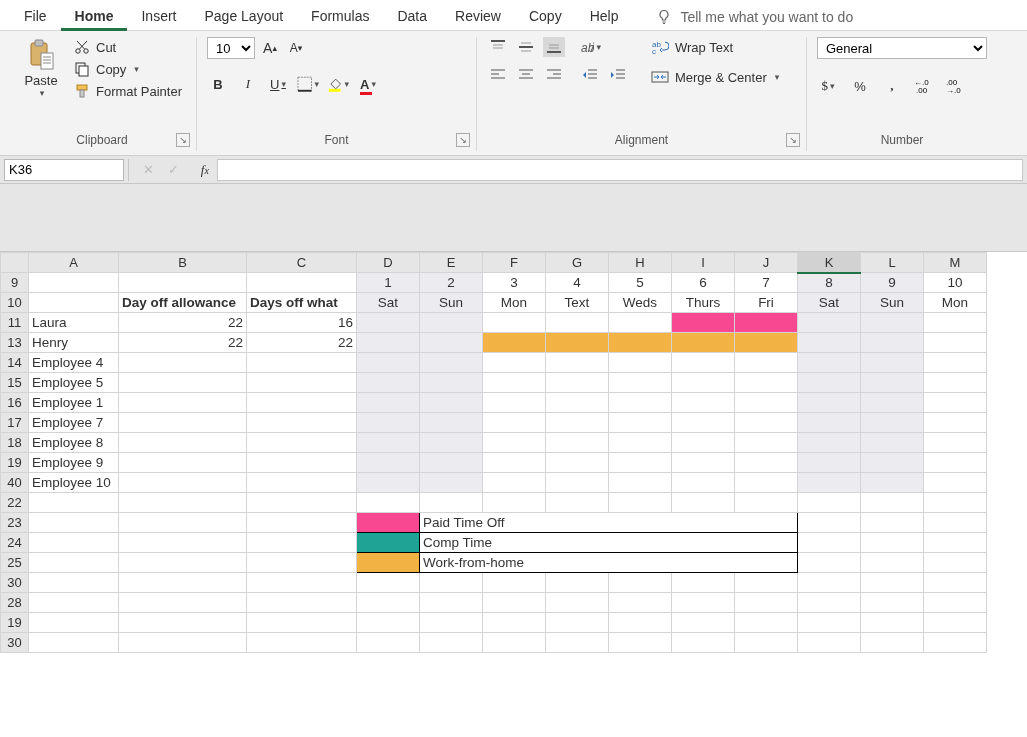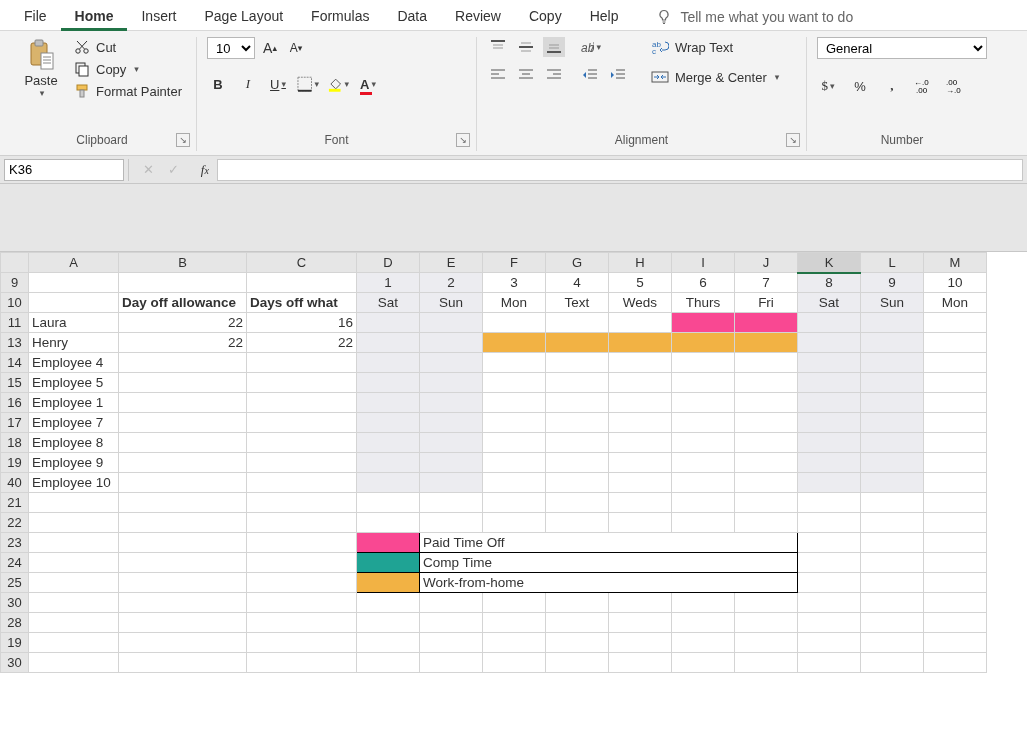--- a/index.html
+++ b/index.html
@@ -638,36 +638,20 @@
           <td></td>
           <td></td>
           <td></td>
           <td></td>
           <td></td>
           <td class="shade"></td>
           <td class="shade"></td>
           <td></td>
         </tr>
         <tr>
-          <th class="rowh">21</th>
-          <td></td>
-          <td></td>
-          <td></td>
-          <td></td>
-          <td></td>
-          <td></td>
-          <td></td>
-          <td></td>
-          <td></td>
-          <td></td>
-          <td></td>
-          <td></td>
-          <td></td>
-        </tr>
-        <tr>
           <th class="rowh">22</th>
           <td></td>
           <td></td>
           <td></td>
           <td></td>
           <td></td>
           <td></td>
           <td></td>
           <td></td>
           <td></td>

